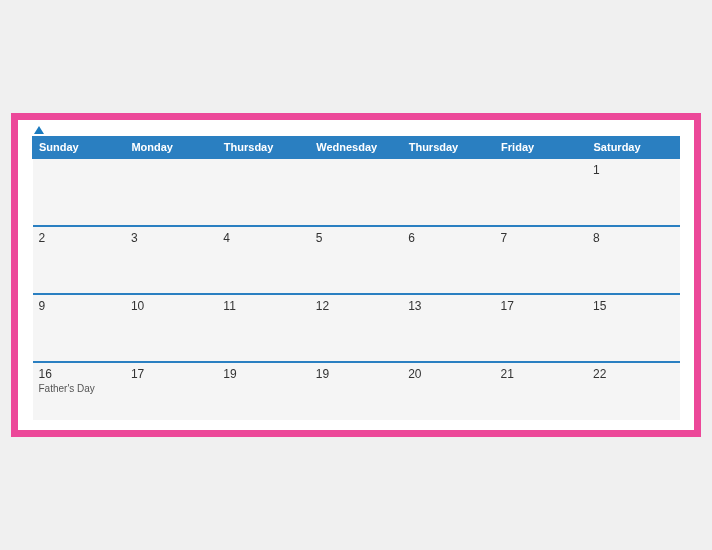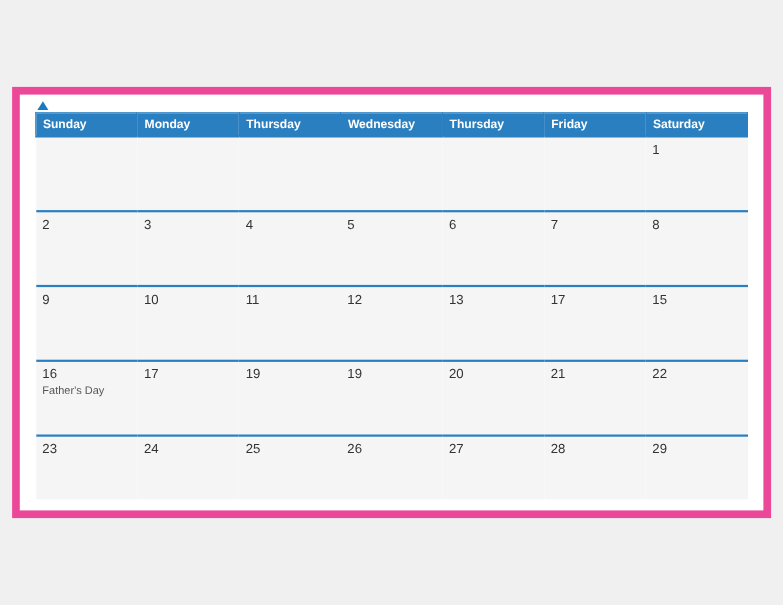--- a/index.html
+++ b/index.html
@@ -166,24 +166,15 @@
         </tr>
         <tr>
           <td><span class="day-number">16</span><br><span class="day-event">Father's Day</span></td>
           <td><span class="day-number">17</span></td>
           <td><span class="day-number">19</span></td>
           <td><span class="day-number">19</span></td>
           <td><span class="day-number">20</span></td>
           <td><span class="day-number">21</span></td>
           <td><span class="day-number">22</span></td>
         </tr>
-        <tr>
-          <td><span class="day-number">23</span></td>
-          <td><span class="day-number">24</span></td>
-          <td><span class="day-number">25</span></td>
-          <td><span class="day-number">26</span></td>
-          <td><span class="day-number">27</span></td>
-          <td><span class="day-number">28</span></td>
-          <td><span class="day-number">29</span></td>
-        </tr>
       </tbody>
   </table>
 </div>
 
 </body></html>

